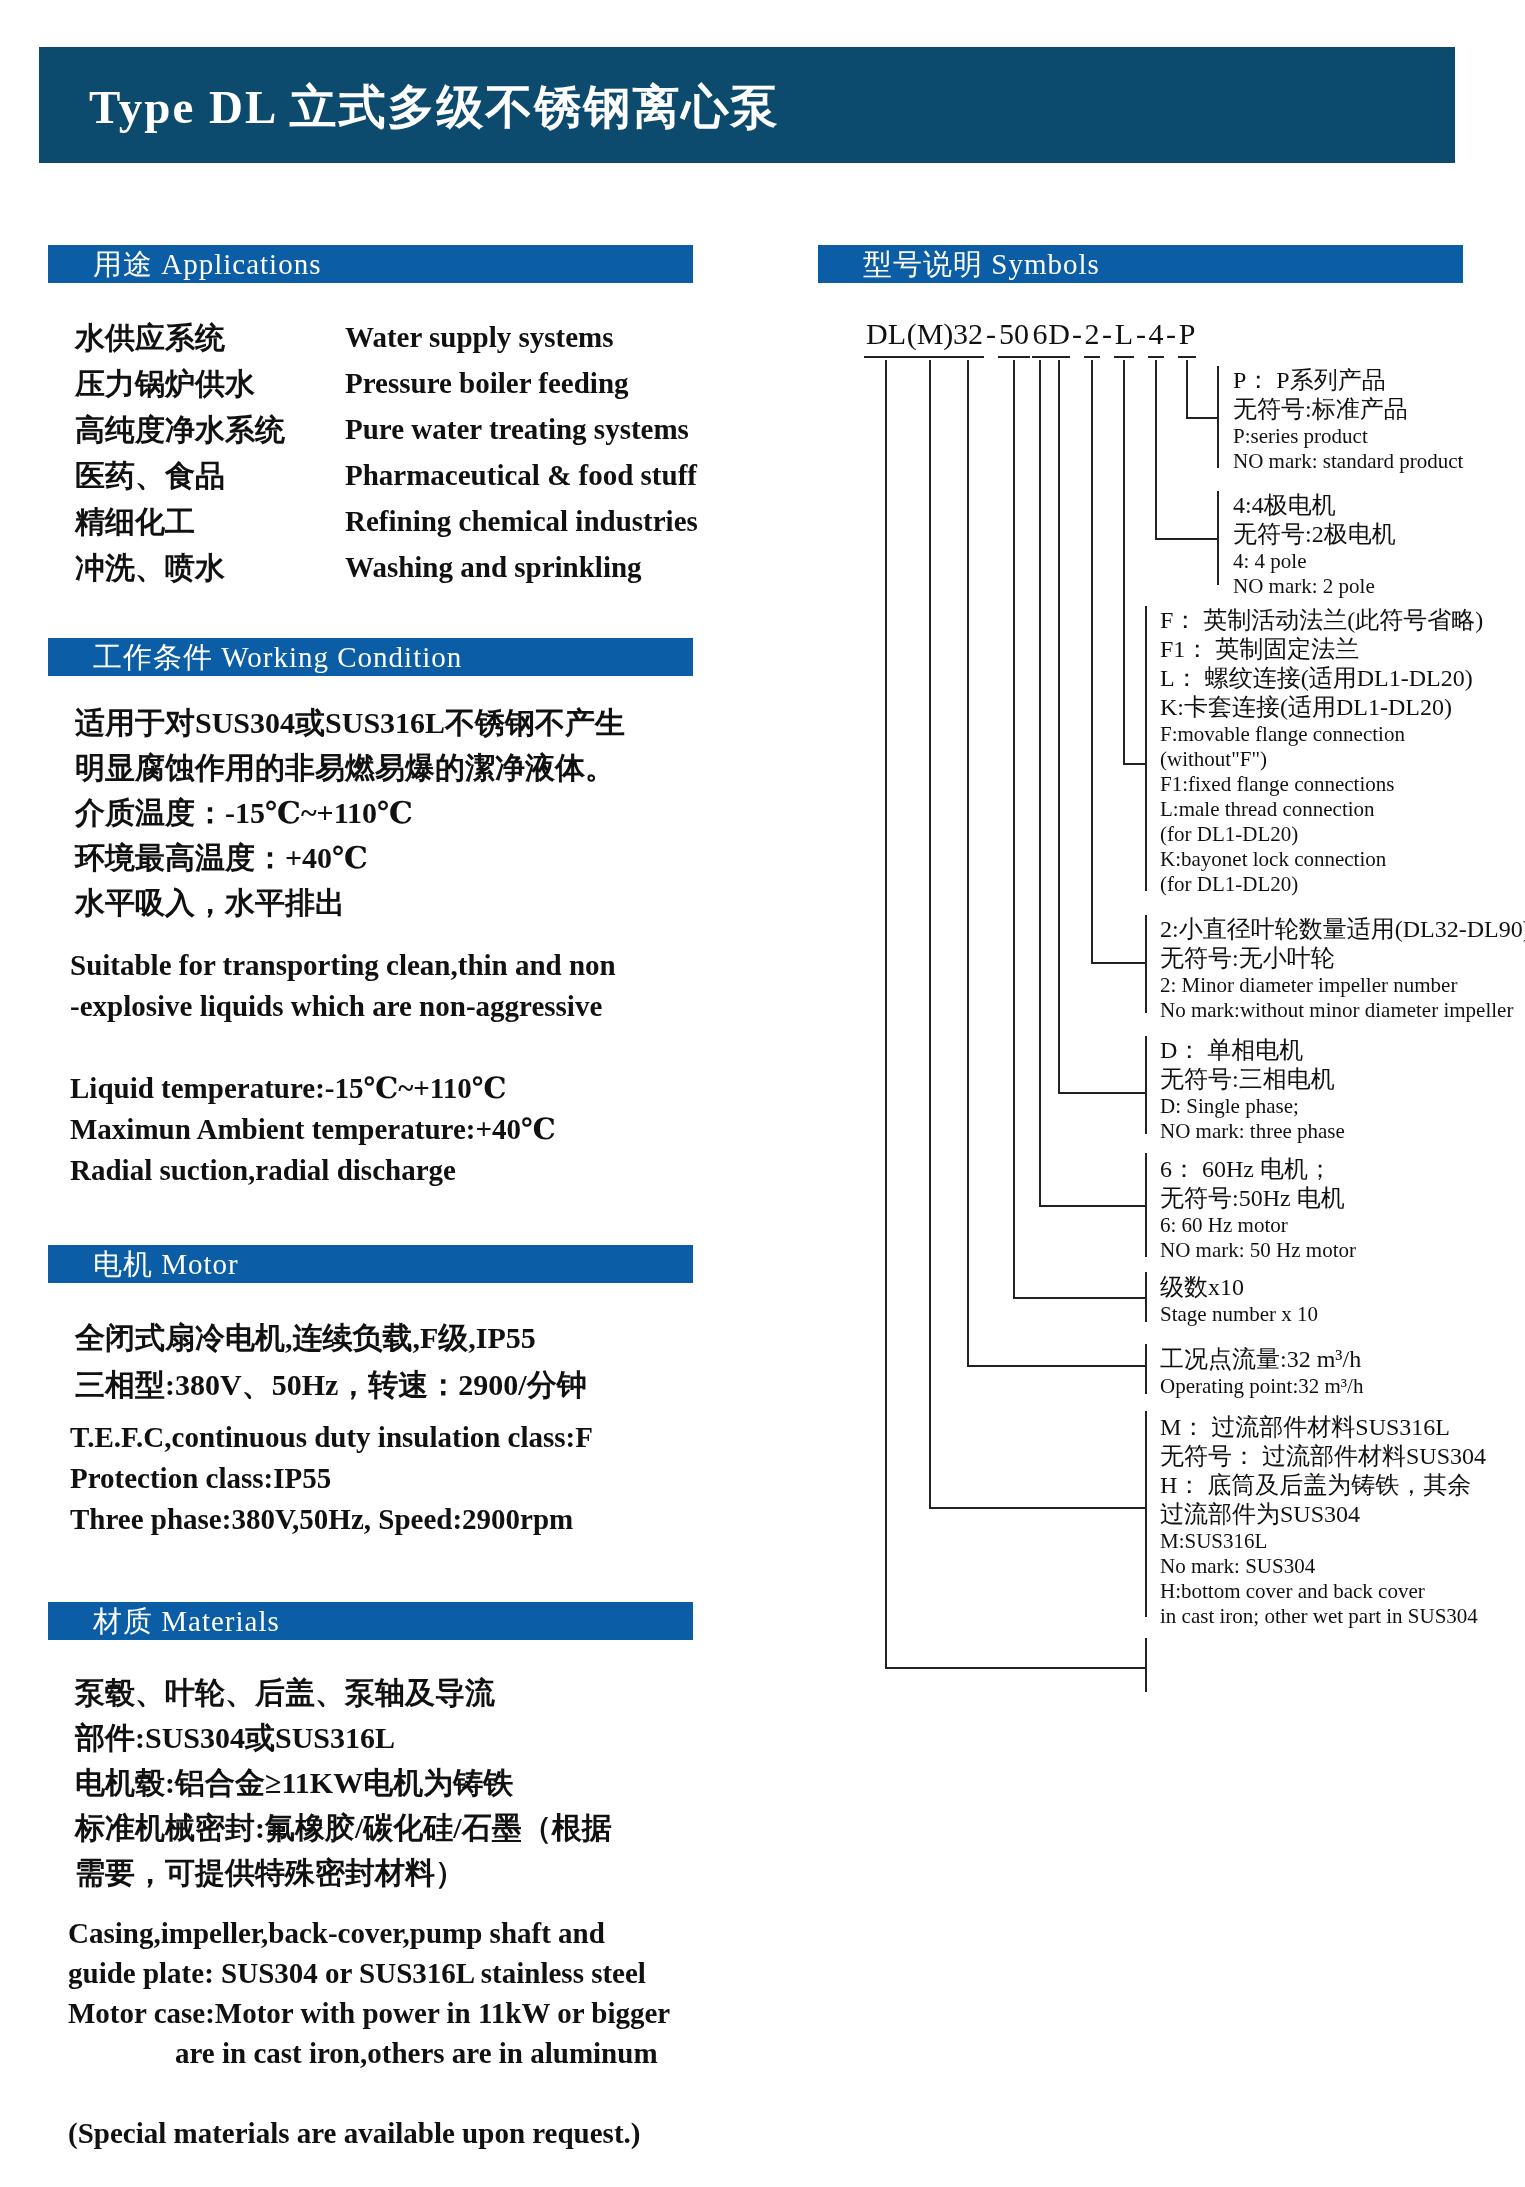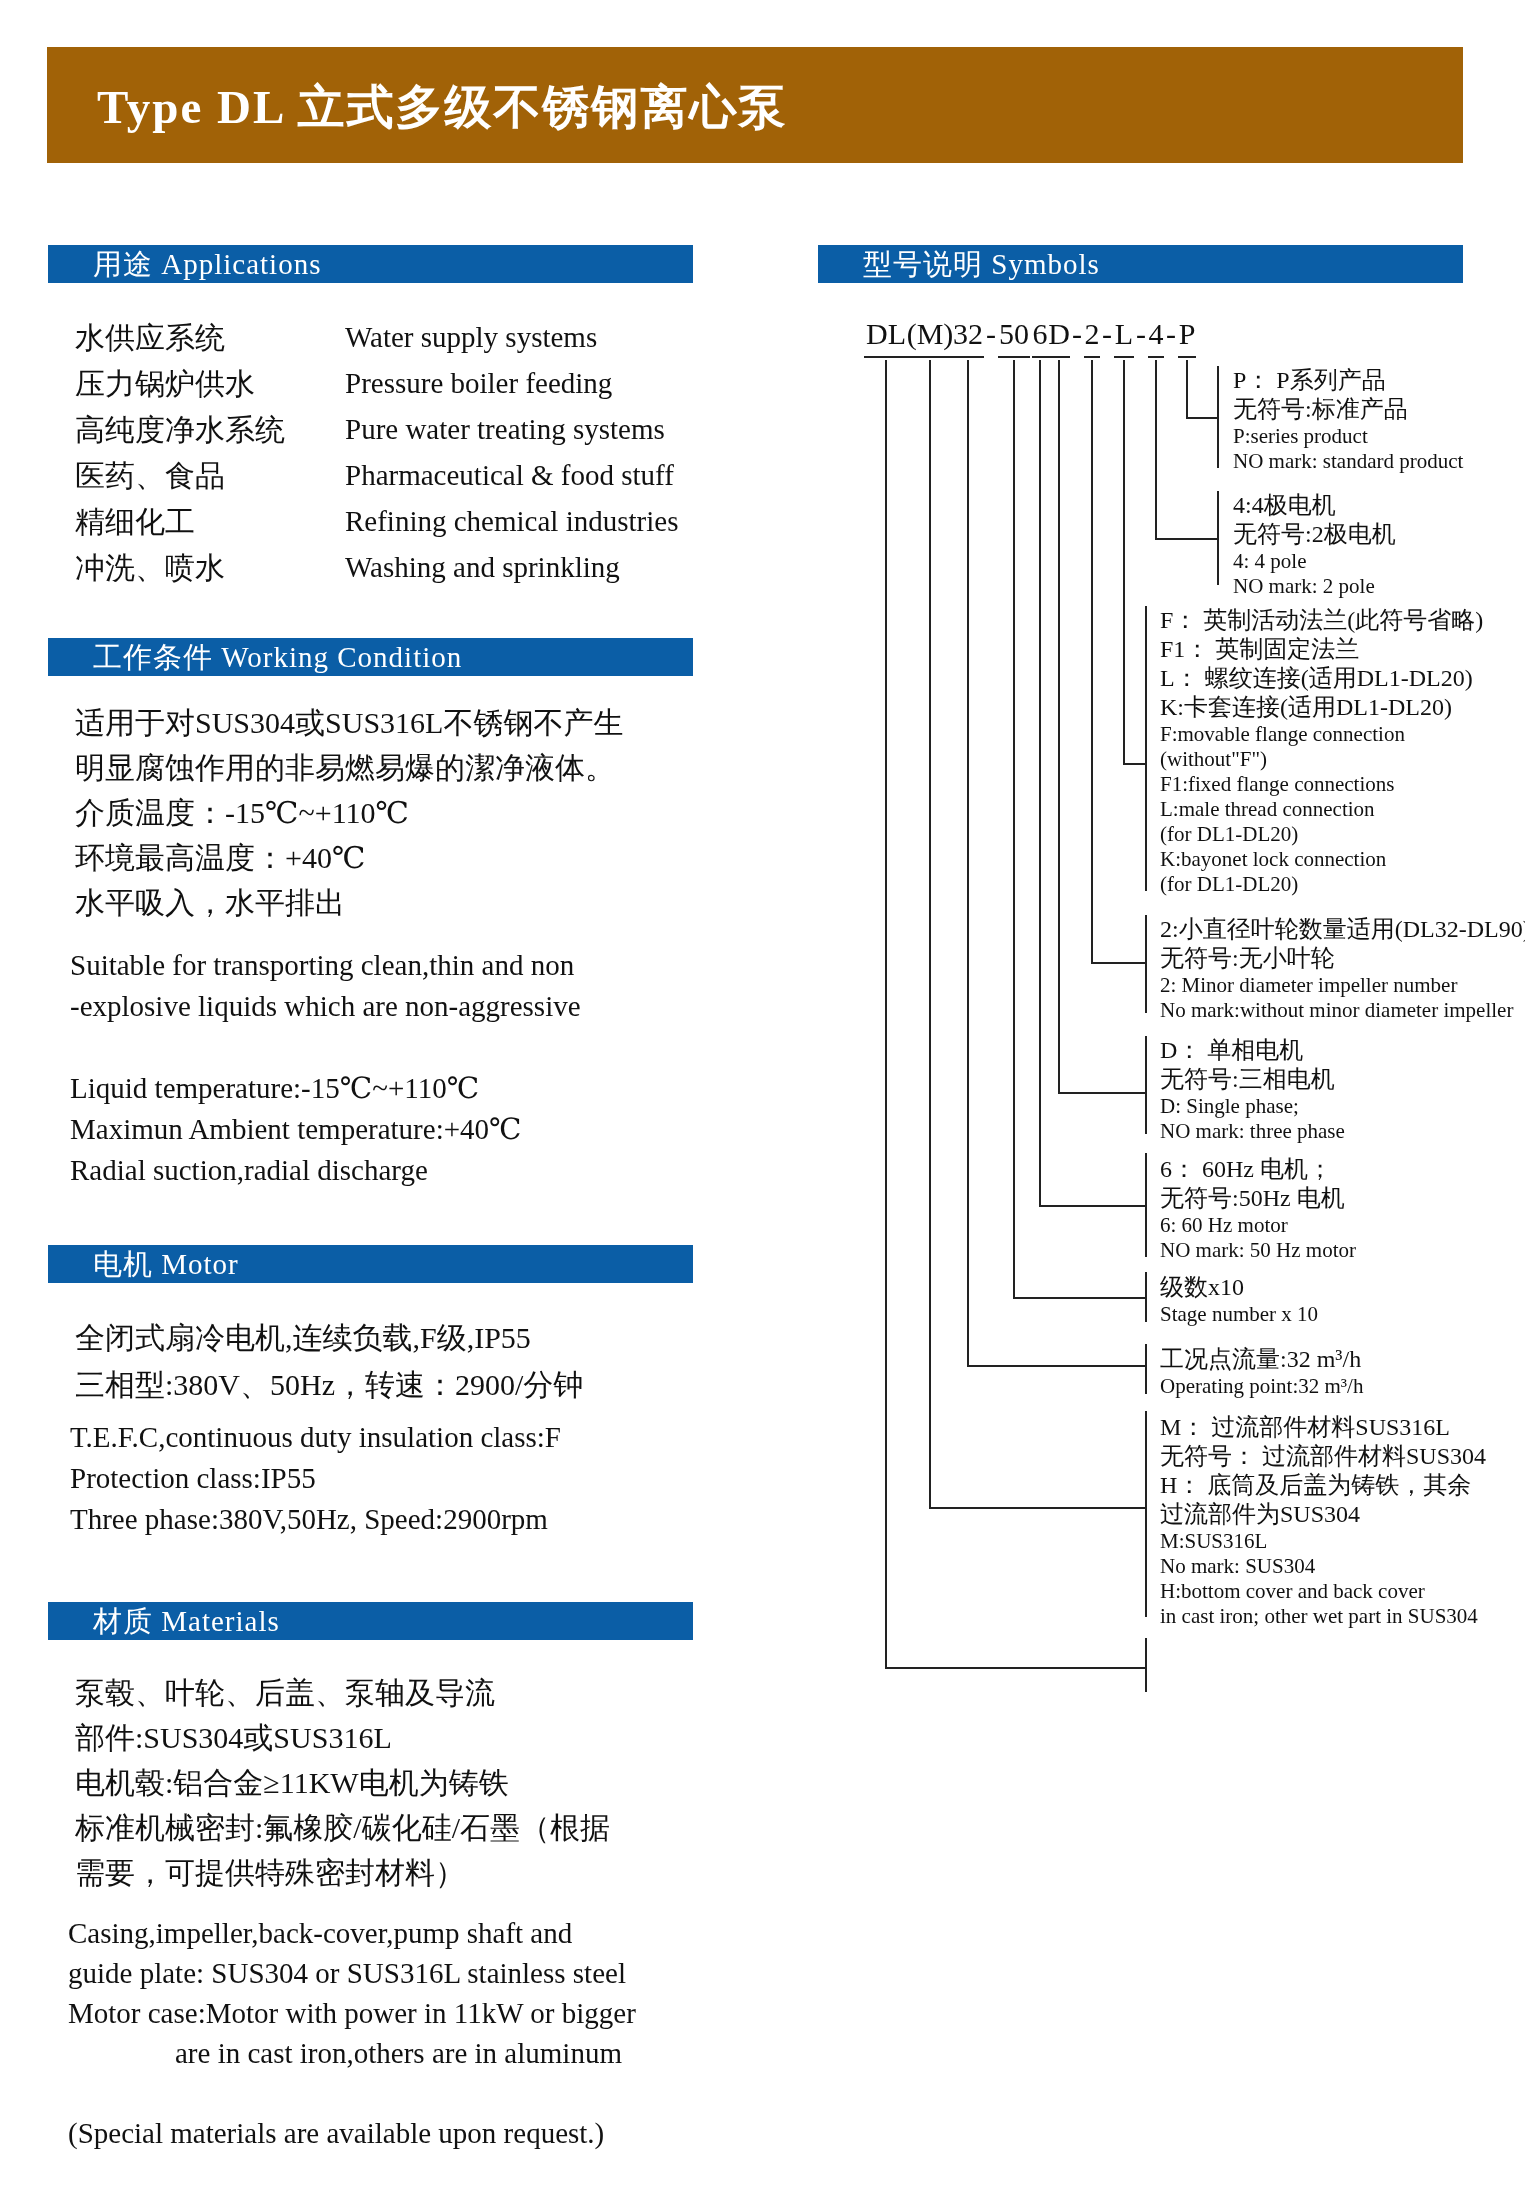--- a/index.html
+++ b/index.html
@@ -1,20 +1,20 @@
 <!DOCTYPE html>
 <html><head>
 <meta charset="utf-8">
 <style>
   html,body{margin:0;padding:0;background:#ffffff;}
   .page{position:relative;width:1525px;height:2187px;background:#ffffff;overflow:hidden;
         font-family:"Liberation Serif","DejaVu Serif",serif;color:#111;}
-  .abs{position:absolute;}
-  
-  .banner{position:absolute;left:47px;top:47px;width:1416px;height:116px;background:#a16207;}
+  .abs{position:absolute;font-weight:bold;}
+  
+  .banner{position:absolute;left:39px;top:47px;width:1416px;height:116px;background:#0c4a6e;}
   .banner span{display:block;padding-left:50px;line-height:120px;font-size:47px;color:#ffffff;font-weight:bold;letter-spacing:2px;}
   .bar{position:absolute;height:38px;background:#0b5ea6;color:#ffffff;}
   .bar span{display:block;padding-left:45px;font-size:29px;line-height:38px;letter-spacing:1px;}
   
   .cn30{font-size:30px;line-height:36px;white-space:nowrap;}
   .en29{font-size:29px;line-height:34px;white-space:nowrap;}
   
   .seg{position:absolute;top:314px;height:42px;line-height:40px;font-size:30px;text-align:center;white-space:nowrap;}
   .seg.u{border-bottom:2px solid #222;}
   

